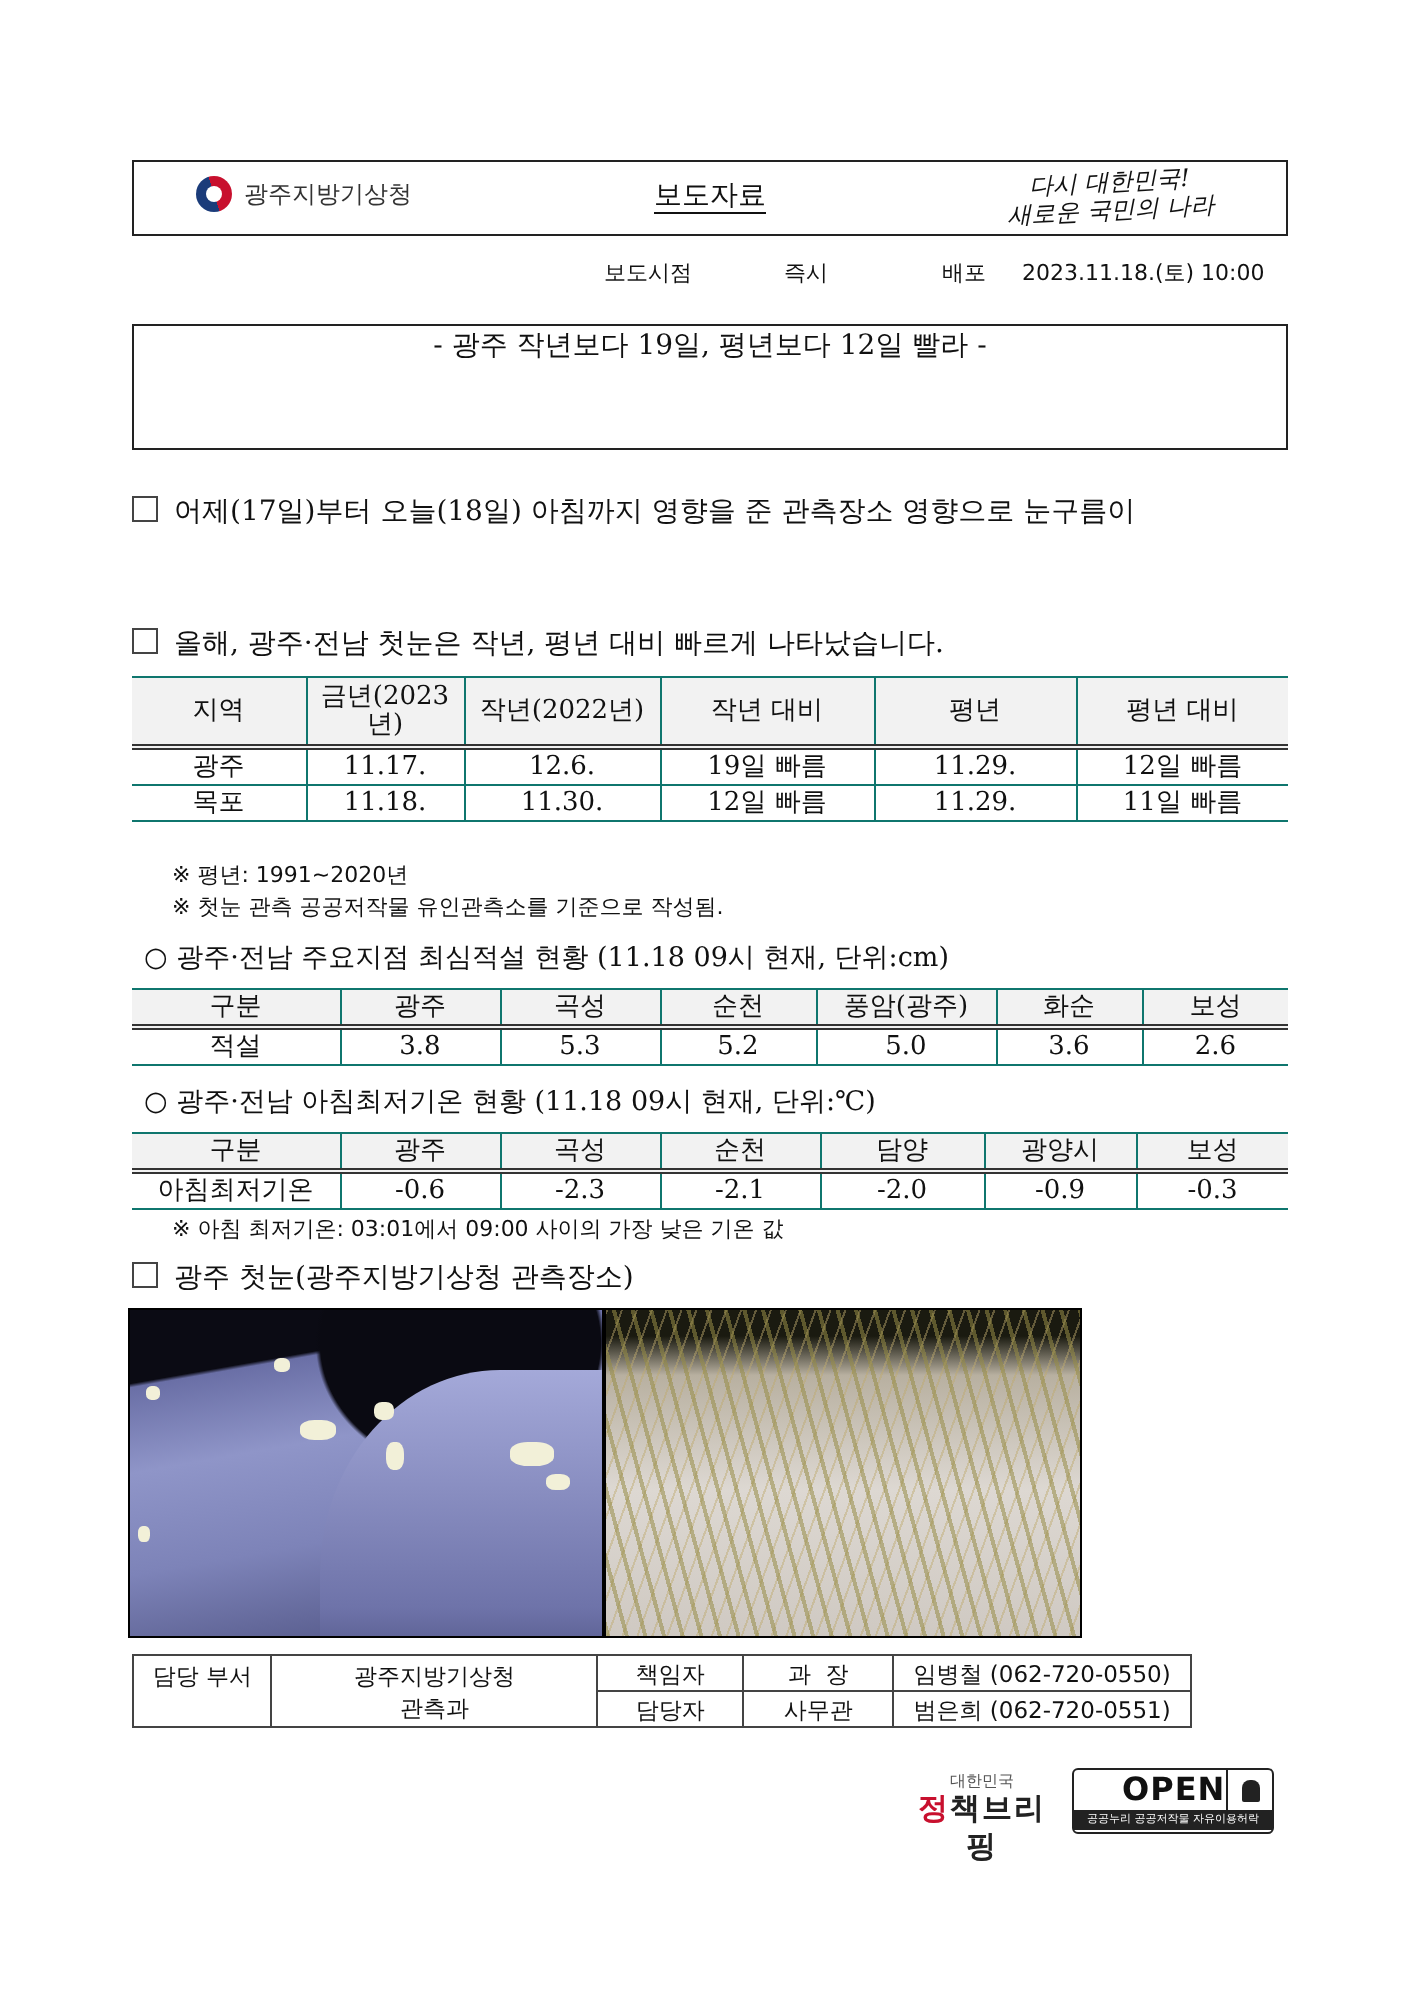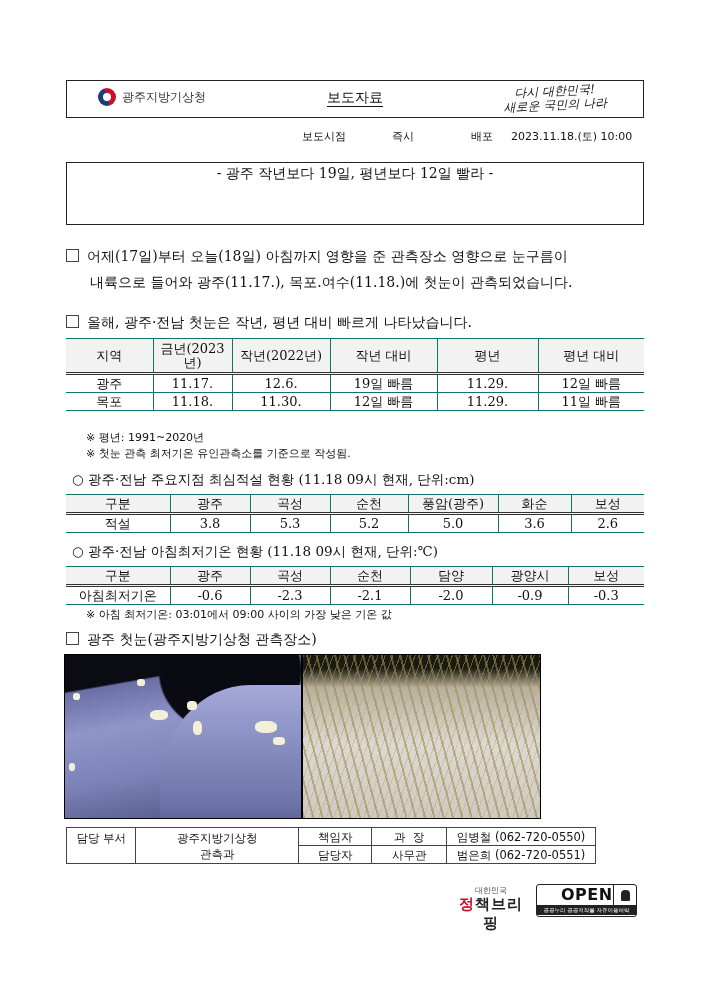--- a/index.html
+++ b/index.html
@@ -103,21 +103,20 @@
 <div class="abs meta" style="left:392px;">즉시</div>
 <div class="abs meta" style="left:471px;">배포</div>
 <div class="abs meta" style="left:511px;text-align:center;">2023.11.18.(토) 10:00</div>
 
 <div class="abs tbox">
   <div class="tsub">- 광주 작년보다 19일, 평년보다 12일 빨라 -</div>
 </div>
 
 <div class="abs para" style="top:243px;">
   <div><span class="box"></span><span>어제(17일)부터 오늘(18일) 아침까지 영향을 준 관측장소 영향으로 눈구름이</span></div>
-  <div class="indent">내륙으로 들어와 광주(11.17.), 목포.여수(11.18.)에 첫눈이 관측되었습니다.</div>
 </div>
 
 <div class="abs para" style="top:309px;">
   <span class="box"></span><span>올해, 광주·전남 첫눈은 작년, 평년 대비 빠르게 나타났습니다.</span>
 </div>
 
 <table class="t1">
   <colgroup>
       <col style="width:87px">
       <col style="width:79px">
@@ -148,21 +147,21 @@
     <td>11.18.</td>
     <td>11.30.</td>
     <td>12일 빠름</td>
     <td>11.29.</td>
     <td>11일 빠름</td>
   </tr>
 </tbody>
   </table>
 
 <div class="abs note" style="top:430px;">※ 평년: 1991~2020년</div>
-<div class="abs note" style="top:446px;">※ 첫눈 관측 최저기온 유인관측소를 기준으로 작성됨.</div>
+<div class="abs note" style="top:446px;">※ 첫눈 관측 공공저작물 유인관측소를 기준으로 작성됨.</div>
 
 <div class="abs subhead" style="top:470px;">○ 광주·전남 주요지점 최심적설 현황 (11.18 09시 현재, 단위:cm)</div>
 <table class="t2">
   <colgroup>
       <col style="width:104px">
       <col style="width:80px">
       <col style="width:80px">
       <col style="width:78px">
       <col style="width:90px">
       <col style="width:73px">

